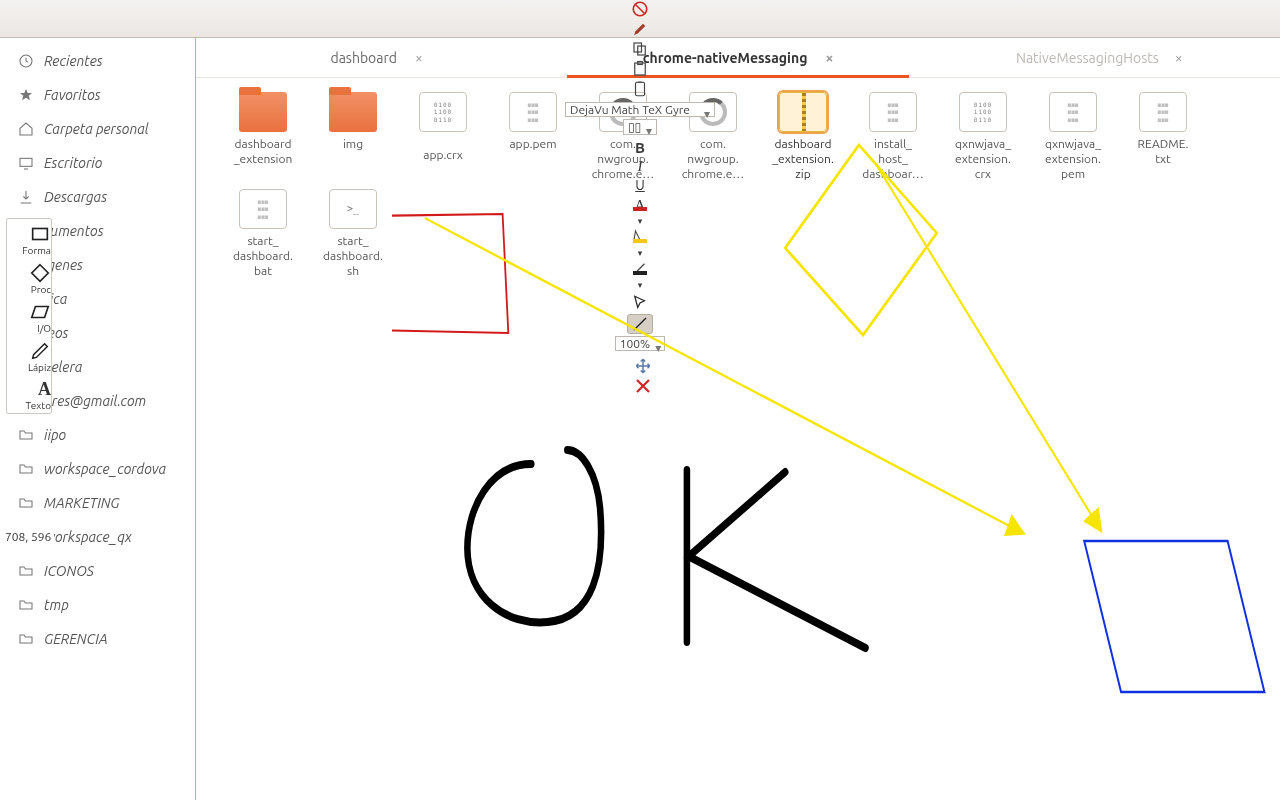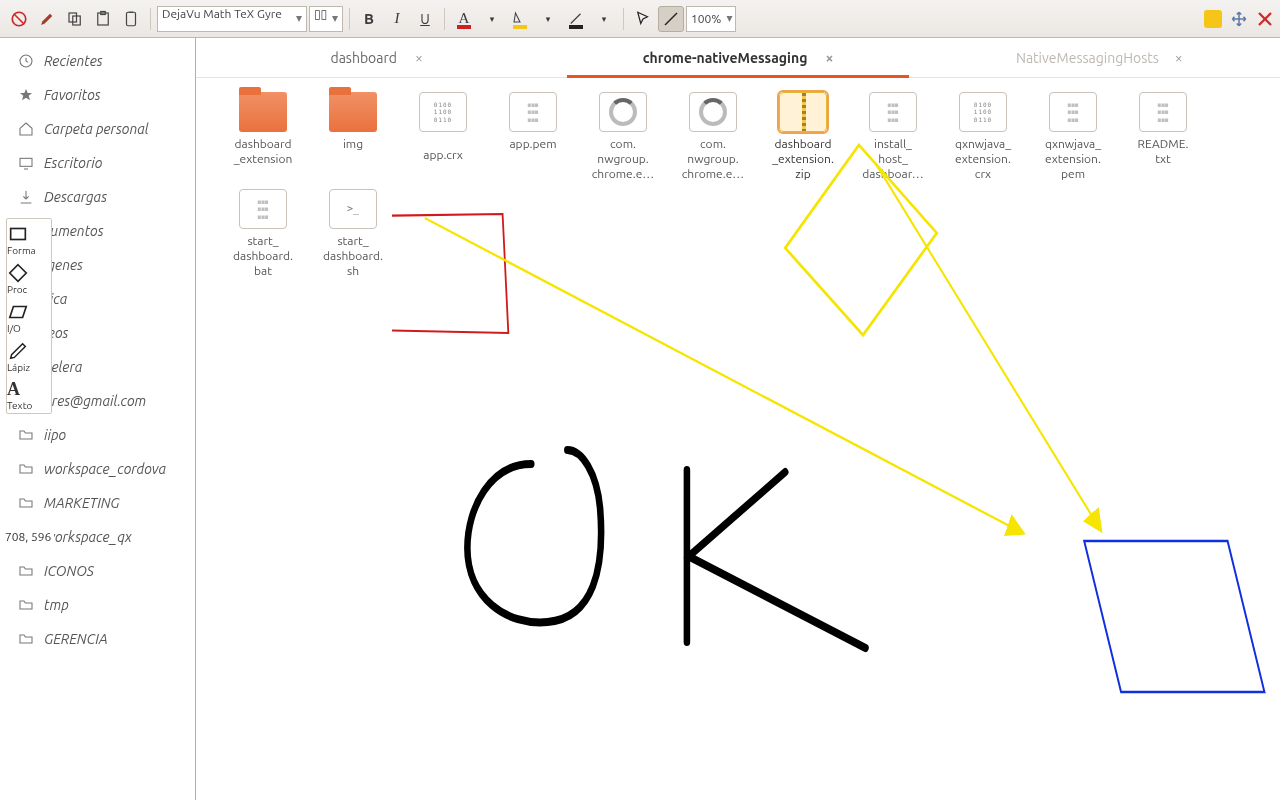--- a/index.html
+++ b/index.html
@@ -19,20 +19,21 @@
   .toolbar {
     height: 38px;
     background: linear-gradient(#f4f2f0,#ebe7e3);
     border-bottom: 1px solid #bfb8b0;
     display: flex;
     align-items: center;
     gap: 2px;
     padding: 0 6px;
     position: relative;
     z-index: 5;
+    flex-direction: column;
   }
   .tb-btn {
     width: 26px; height: 26px;
     display: flex; align-items: center; justify-content: center;
     border-radius: 3px;
     color: #3a3a3a;
   }
   .tb-btn svg { width: 18px; height: 18px; }
   .tb-sep { width: 1px; height: 22px; background: #cfc8c0; margin: 0 4px; }
   .tb-actv { background: #d6cfc6; border:1px solid #b6ada1; }
@@ -67,21 +68,21 @@
     position: absolute;
     left: 6px; top: 218px;
     width: 46px;
     background: #fff;
     border:1px solid #cfc8c0;
     border-radius:2px;
     z-index: 30;
     display:flex;flex-direction:column;
   }
   .pal-item{
-    display:flex;flex-direction:column;align-items:flex-start;
+    display:flex;flex-direction:column;align-items:flex-end;
     padding:4px 0 2px;
     font-size:10px;color:#333;
   }
   .pal-item svg{width:22px;height:22px;}
 
   
   .coord{
     position:absolute;left:2px;top:530px;
     font-size:12px;color:#333;z-index:30;
     background:#fff;padding:0 3px;

